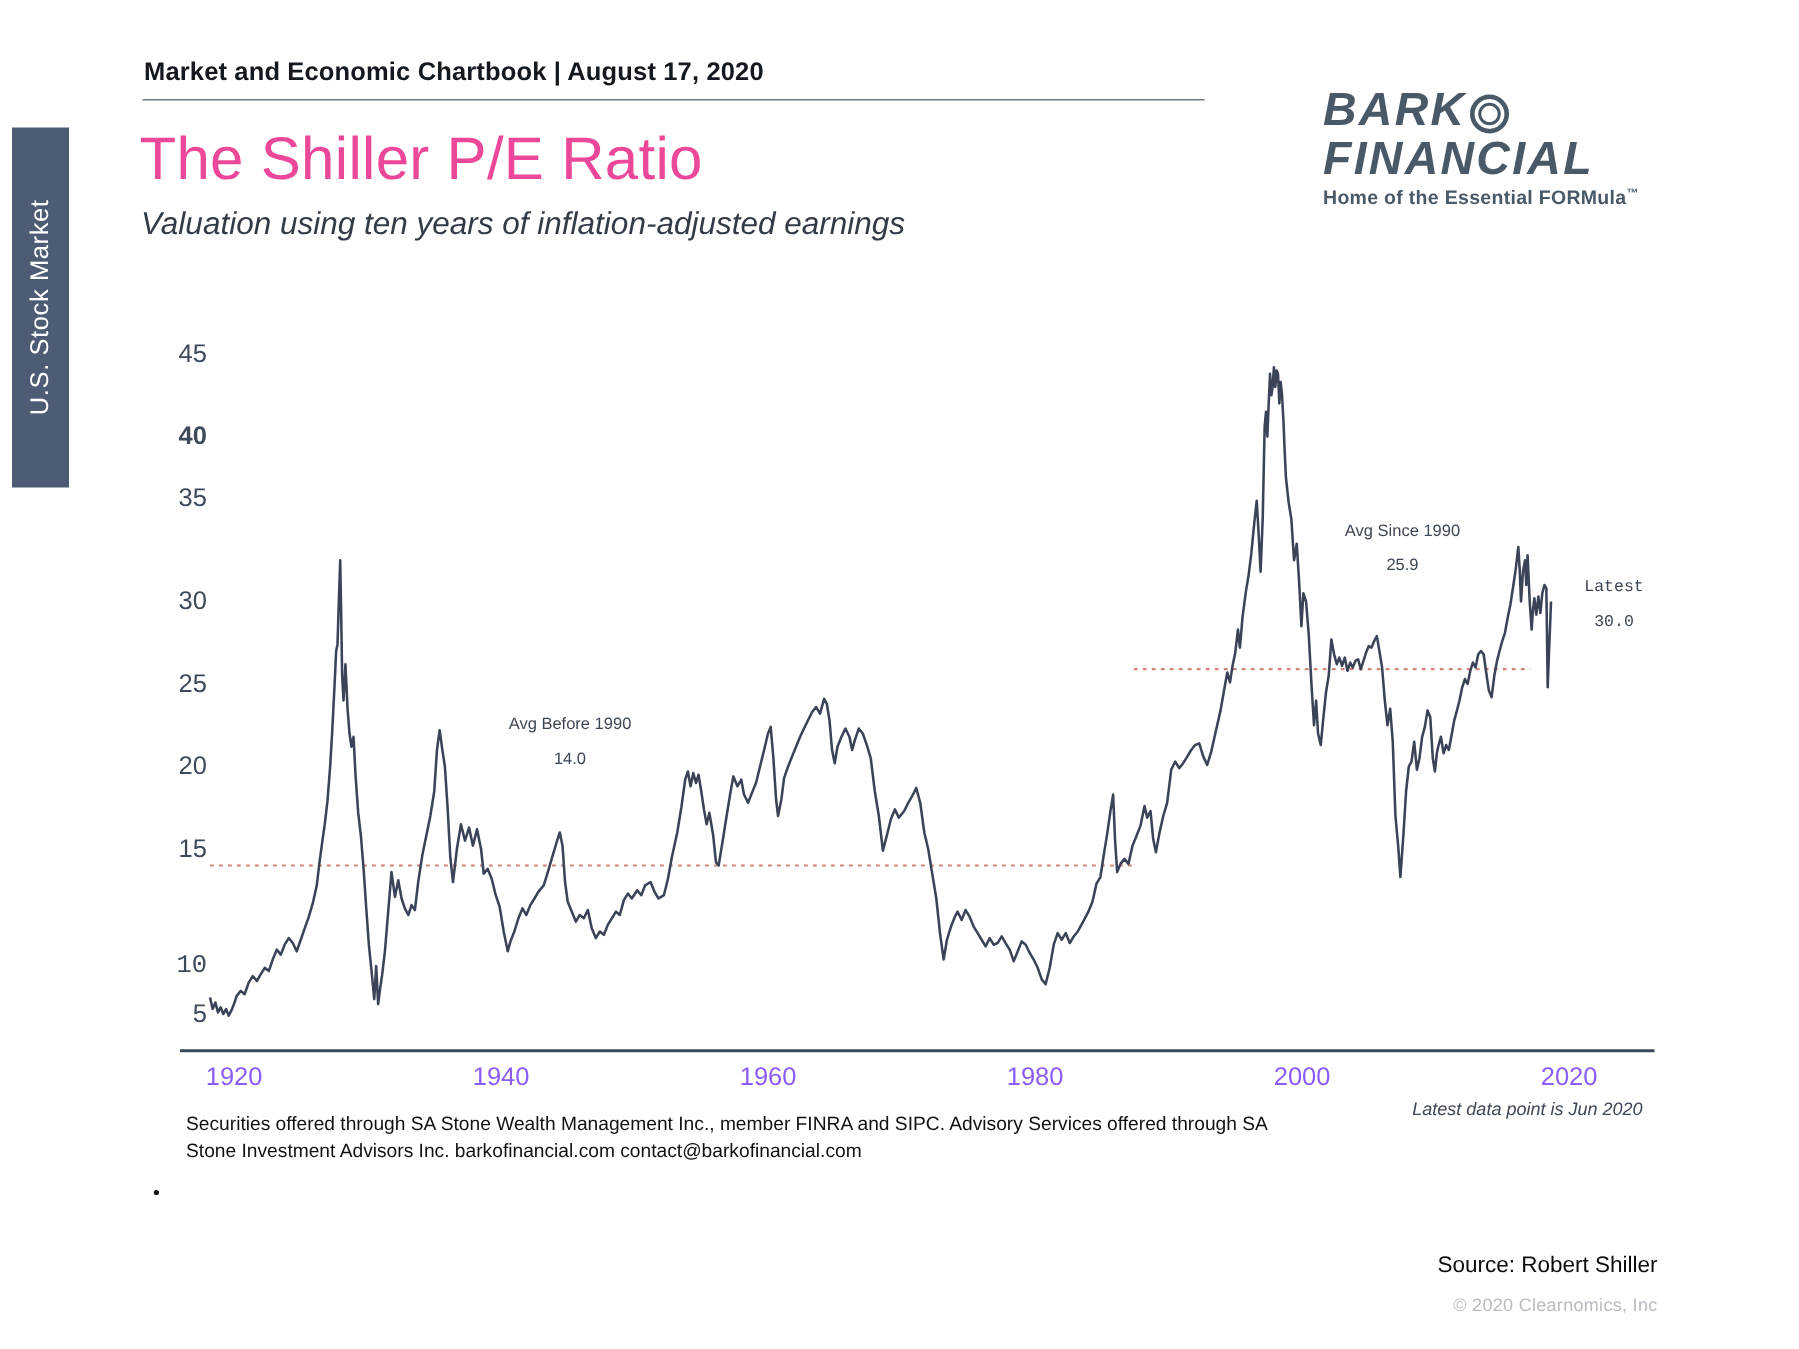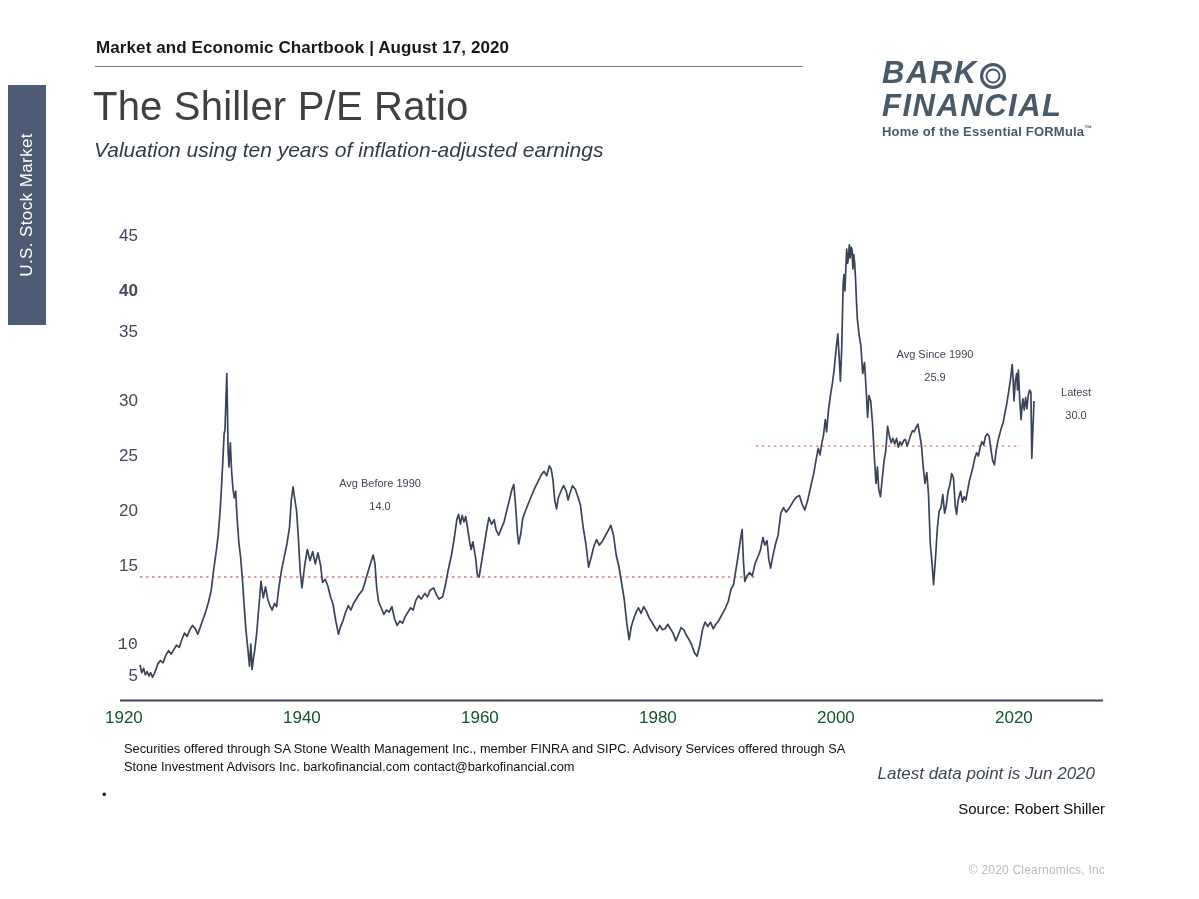--- a/index.html
+++ b/index.html
@@ -8,41 +8,41 @@
   .abs{position:absolute;}
   
   #header-title{left:96px;top:38px;font-size:17px;font-weight:600;color:#14191f;letter-spacing:0.1px;}
   #header-rule{left:95px;top:66px;width:708px;height:1px;background:#707a85;}
   
   #sidebar-tab{left:8px;top:85px;width:38px;height:240px;background:#4d5c74;
                display:flex;align-items:center;justify-content:center;}
   #sidebar-tab span{writing-mode:vertical-rl;transform:rotate(180deg);color:#ffffff;
                     font-size:17px;letter-spacing:0.4px;white-space:nowrap;}
   
-  #page-title{left:93px;top:84px;font-size:40px;font-weight:500;color:#404040;letter-spacing:0.2px;}
+  #page-title{left:93px;top:84px;font-size:40px;font-weight:500;color:#ec4899;letter-spacing:0.2px;}
   #page-subtitle{left:94px;top:138px;font-size:21px;font-style:italic;color:#333b47;}
   
   #logo{left:882px;top:56px;color:#4a5968;}
   #logo .l1,#logo .l2{font-size:31px;font-weight:700;letter-spacing:1.5px;line-height:33px;
                       display:flex;align-items:flex-end;font-style:italic;}
   #logo .ring{display:inline-block;width:20px;height:20px;border:3px solid #4a5968;
               border-radius:50%;box-shadow:0 0 0 2.5px #ffffff inset,0 0 0 4.5px #4a5968 inset;
               margin-left:2px;}
   #logo .tagline{font-size:13px;font-weight:700;letter-spacing:0.2px;margin-top:2px;color:#4a5968;text-align:right;}
   #logo .tm{font-size:8px;vertical-align:super;}
   
   #chart-layer{left:0;top:0;width:1199px;height:899px;}
   .ytick{position:absolute;left:96px;width:42px;text-align:right;font-size:17px;color:#3e4a59;}
-  .xtick{position:absolute;width:70px;text-align:left;font-size:17px;color:#14532d;}
+  .xtick{position:absolute;width:70px;text-align:right;font-size:17px;color:#8b5cf6;}
   .anno{position:absolute;text-align:center;font-size:11px;color:#3d4654;line-height:23px;}
-  #latest-note{right:104px;top:732px;font-size:17px;font-style:italic;color:#3d4654;margin-top:32px;}
+  #latest-note{right:104px;top:732px;font-size:12px;font-style:italic;color:#3d4654;}
   
   #disclaimer-bullet{left:102px;top:787px;font-size:13px;color:#111;}
   #disclaimer{left:124px;top:740px;font-size:12.8px;color:#111;line-height:18px;}
-  #source-line{right:94px;top:800px;font-size:15px;color:#0c0c0c;}
+  #source-line{right:94px;top:835px;font-size:15px;color:#0c0c0c;}
   #copyright-line{right:94px;top:863px;font-size:12px;color:#b7bcc2;letter-spacing:0.2px;}
 </style>
 </head>
 <body>
 
 <div class="abs" id="header-title">Market and Economic Chartbook | August 17, 2020</div>
 <div class="abs" id="header-rule"></div>
 
 <div class="abs" id="sidebar-tab">
   <span>U.S. Stock Market</span>
@@ -87,21 +87,21 @@
       <div class="xtick" style="left: 995px; top: 708px;">2020</div>
     </div>
   <div class="anno" id="anno-before" style="left:294px;top:472px;width:172px;">
     <div>Avg Before 1990</div>
     <div>14.0</div>
   </div>
   <div class="anno" id="anno-since" style="left:849px;top:343px;width:172px;">
     <div>Avg Since 1990</div>
     <div>25.9</div>
   </div>
-  <div class="anno" id="anno-latest" style="left:1020px;top:381px;width:112px;">
+  <div class="anno" id="anno-latest" style="left:1020px;top:381px;width:112px;font-family:Liberation Mono, monospace;">
     <div>Latest</div>
     <div>30.0</div>
   </div>
   <div class="abs" id="latest-note">Latest data point is Jun 2020</div>
 </div>
 
 <div class="abs" id="disclaimer-bullet">•</div>
 <div class="abs" id="disclaimer">
   <div>Securities offered through SA Stone Wealth Management Inc., member FINRA and SIPC. Advisory Services offered through SA</div>
   <div>Stone Investment Advisors Inc. barkofinancial.com contact@barkofinancial.com</div>

